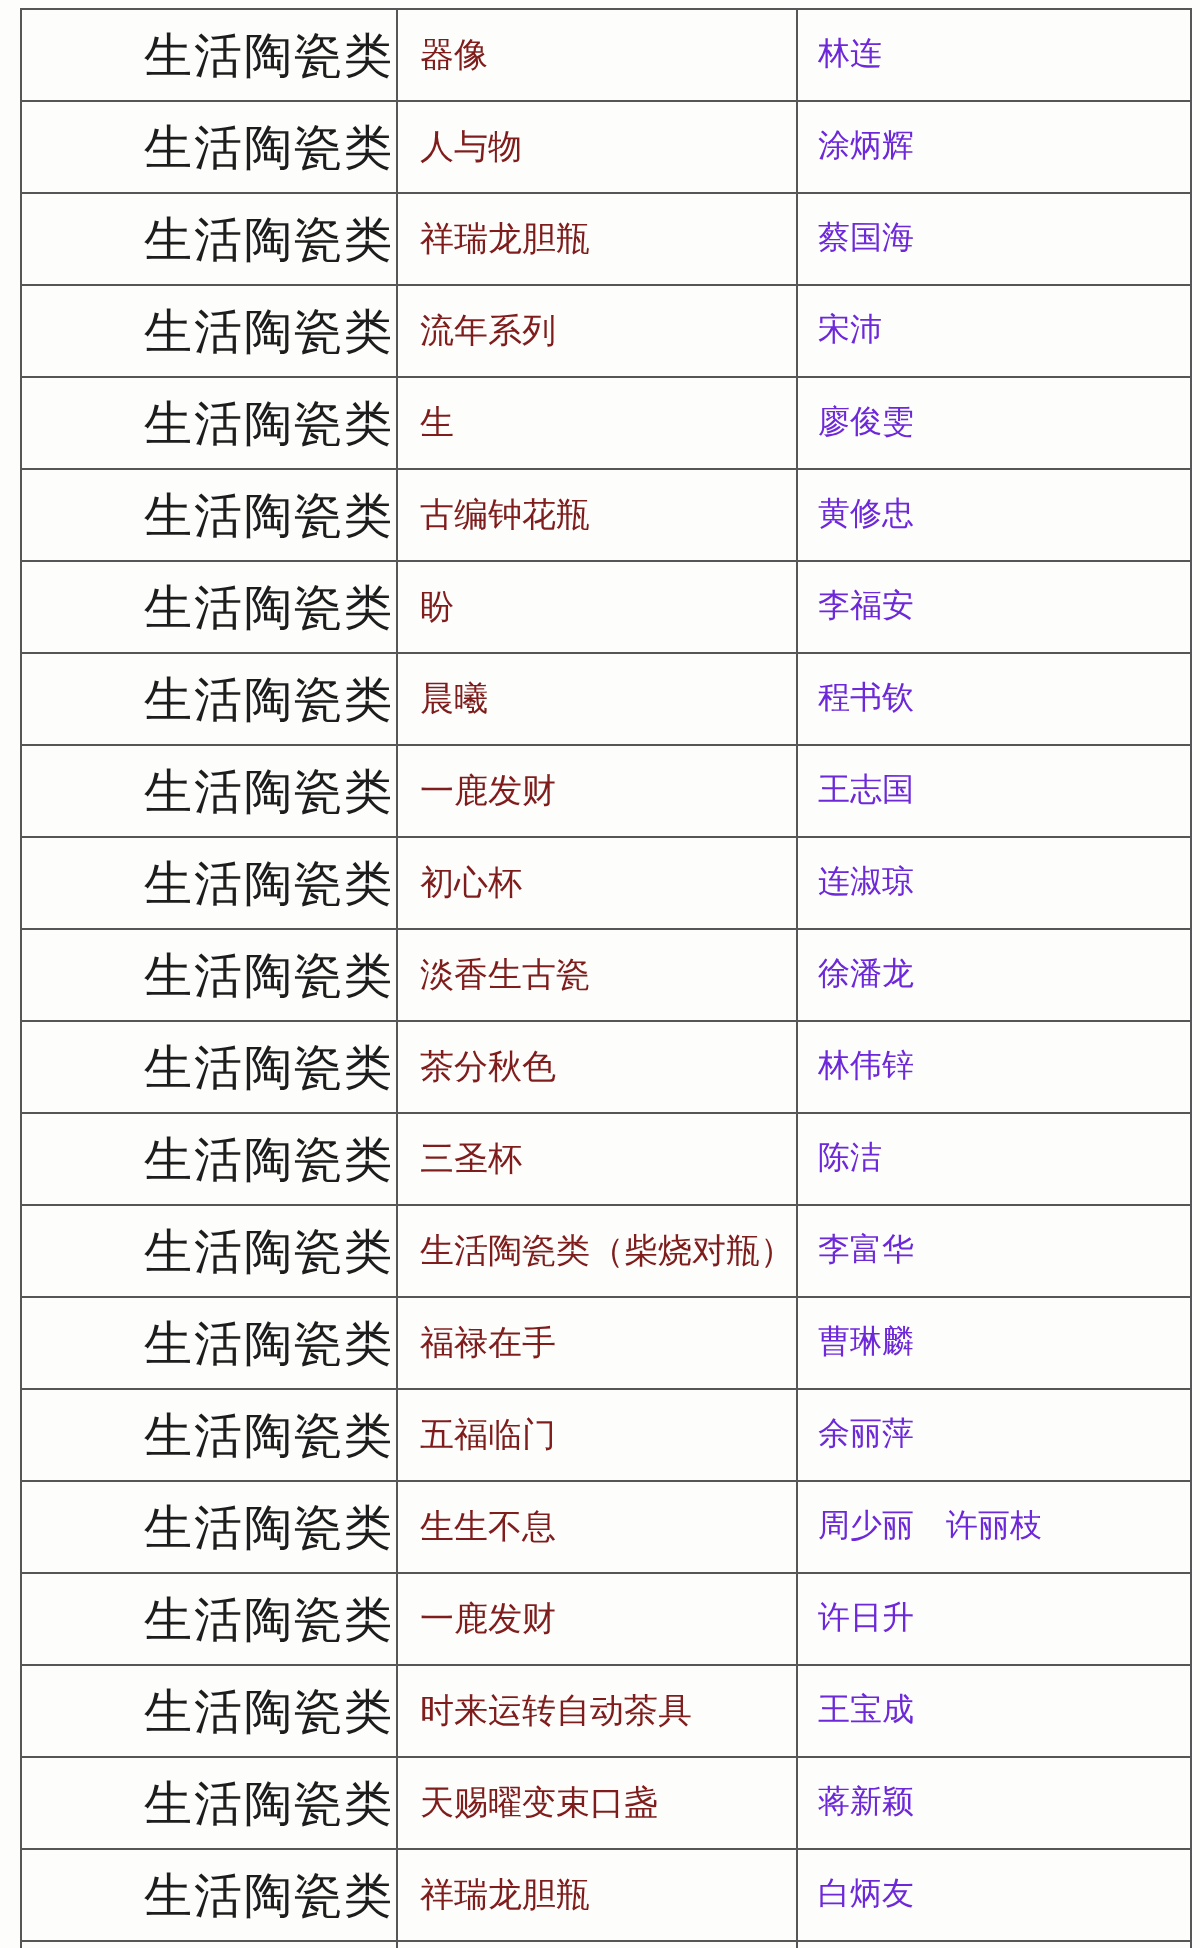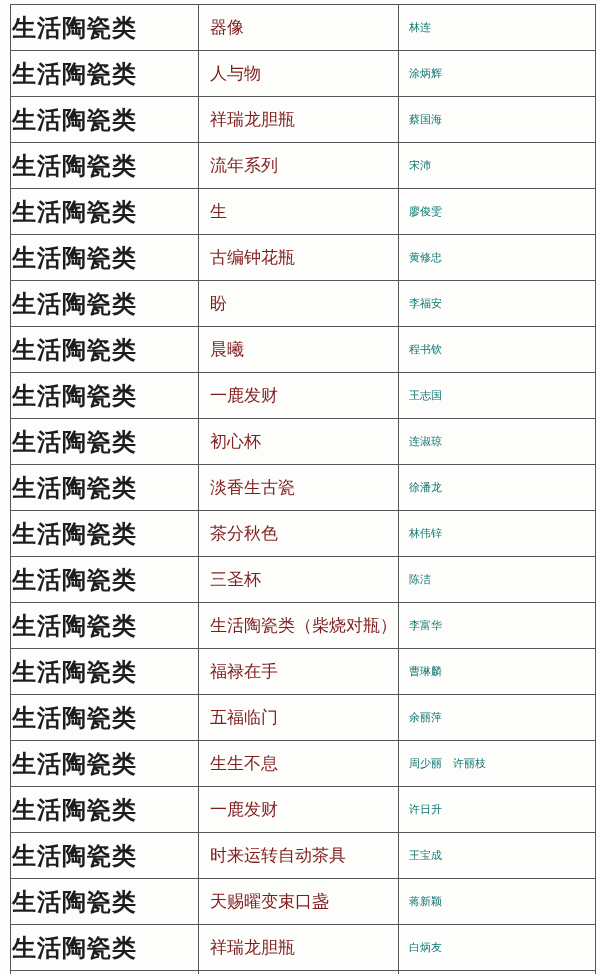--- a/index.html
+++ b/index.html
@@ -24,35 +24,35 @@
     table-layout: fixed;
   }
   table.award-table td {
     border: 1px solid #565656;
     height: 43px;
     vertical-align: middle;
     overflow: hidden;
     white-space: nowrap;
   }
   td.cell-category {
-    text-align: left;
+    text-align: right;
     font-size: 24px;
-    font-weight: 700;
+    font-weight: 400;
     letter-spacing: 1px;
     color: #1d1d1d;
   }
   td.cell-work {
     font-size: 17px;
     padding: 0 4px 0 11px;
     color: #7f1d1d;
   }
   td.cell-author {
-    font-size: 11px;
+    font-size: 16px;
     padding: 0 4px 0 10px;
-    color: #0f766e;
+    color: #6d28d9;
   }
 </style>
 </head>
 <body>
 
 <div class="doc-page">
   <table class="award-table">
     <colgroup>
       <col style="width:188px">
       <col style="width:200px">

